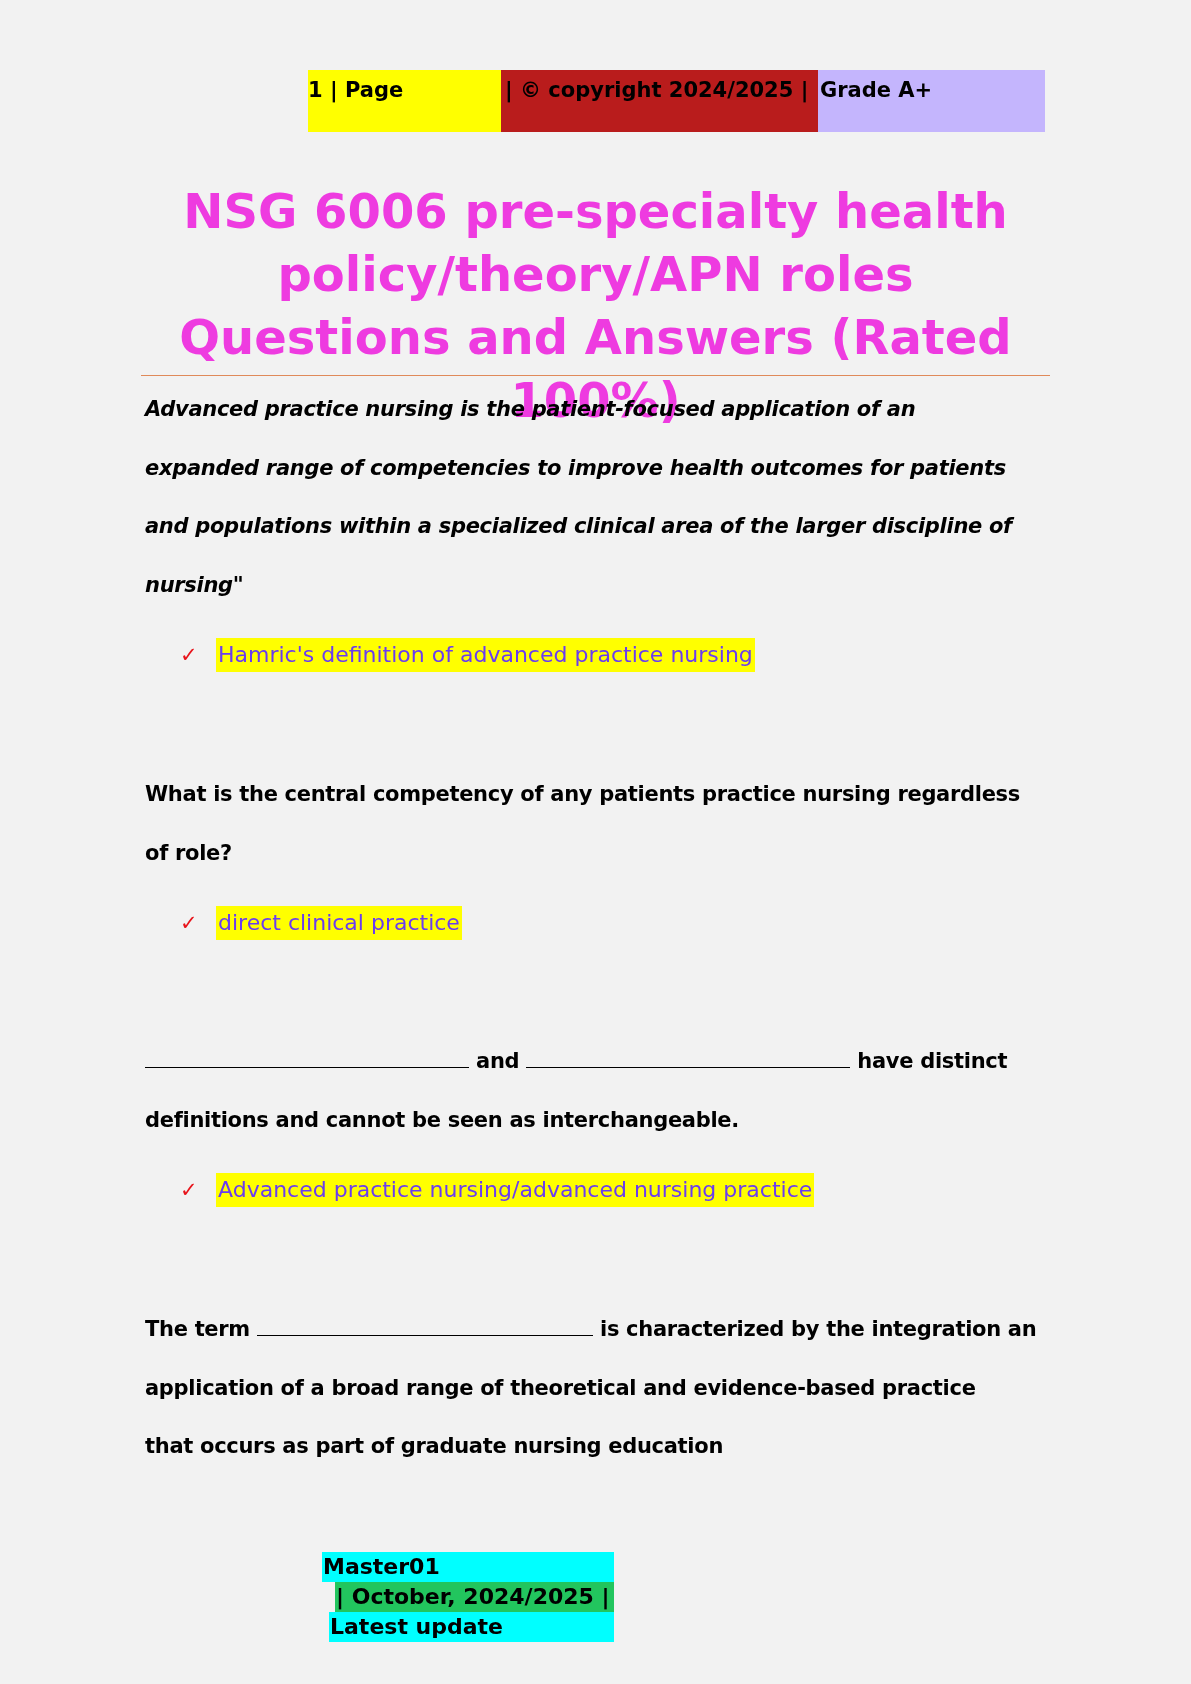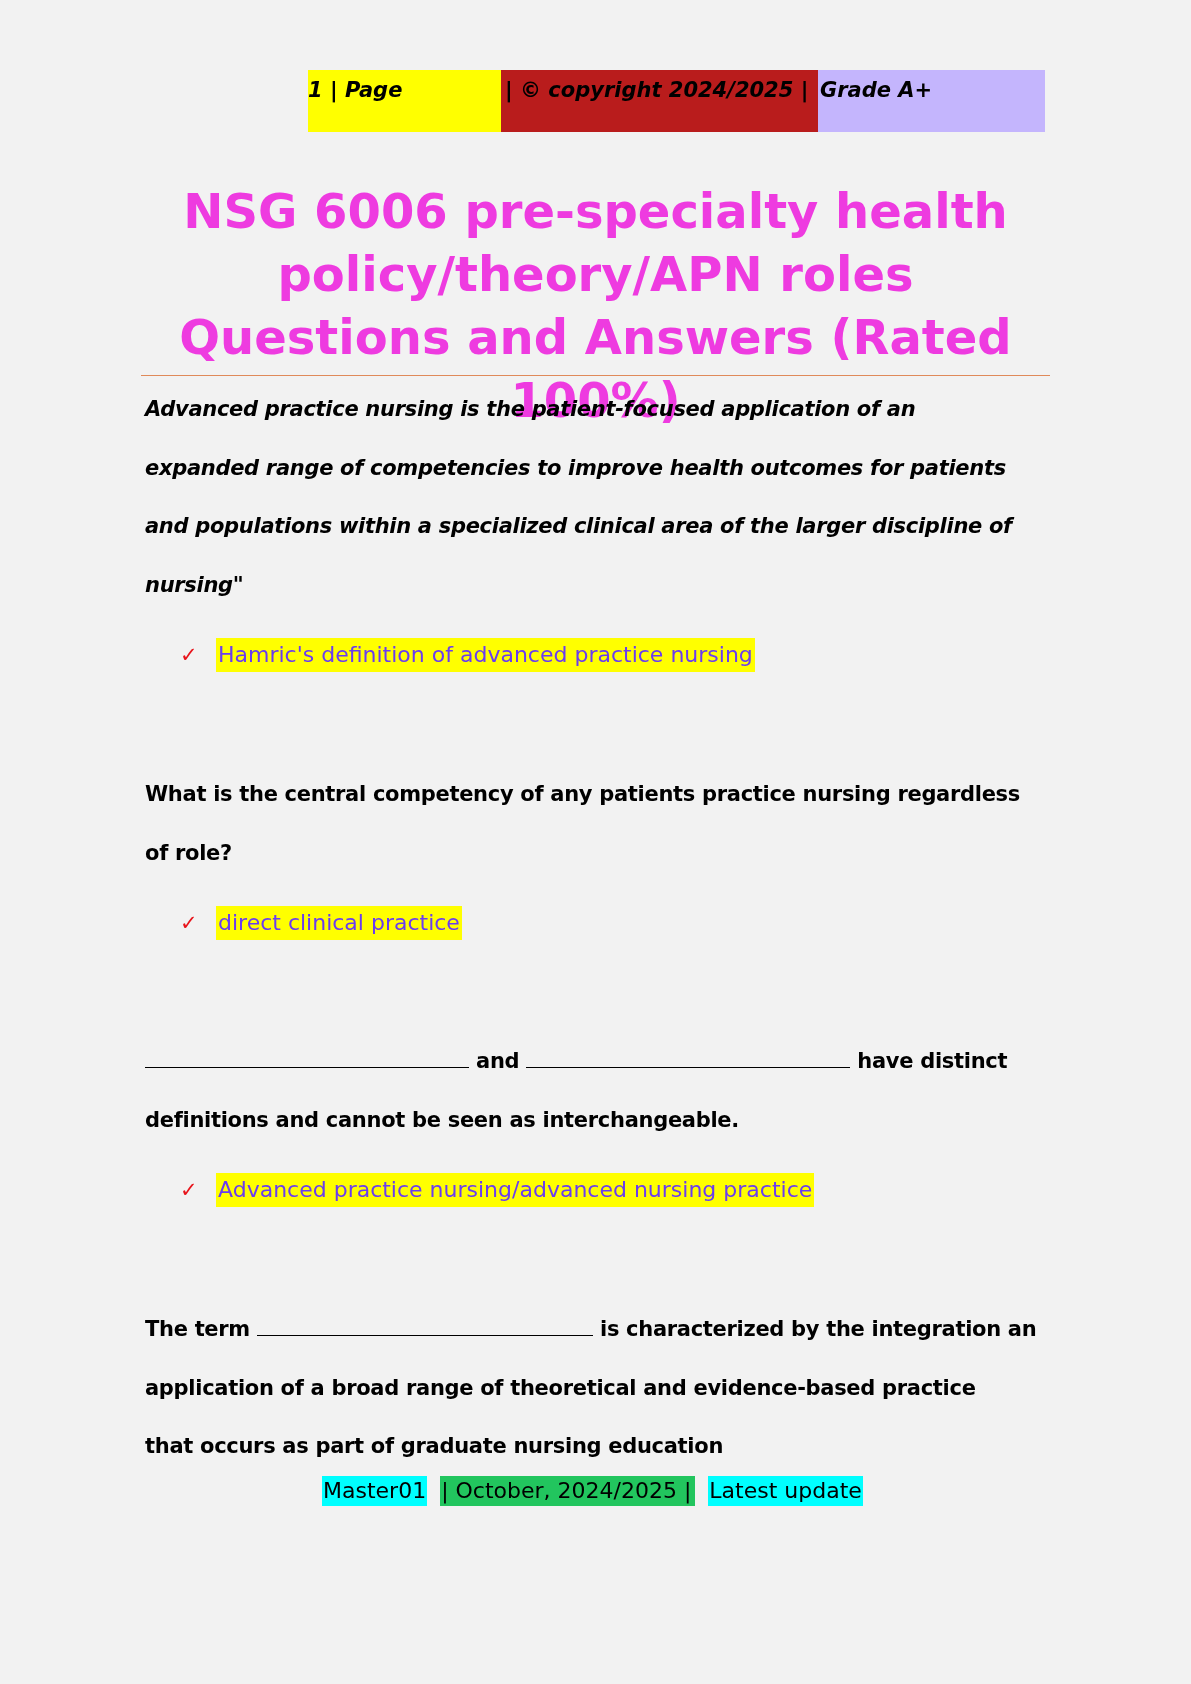--- a/index.html
+++ b/index.html
@@ -7,21 +7,20 @@
     width: 1191px; height: 1684px;
     background: #f2f2f2;
     position: relative;
     overflow: hidden;
     font-family: "DejaVu Sans", "Liberation Sans", sans-serif;
     color: #000;
   }
   .header {
     position: absolute; left: 308px; top: 70px; height: 80px;
     display: flex;
-    font-style: italic;
   }
   .header .cell {
     height: 62px; box-sizing: border-box;
     padding-top: 8px;
     font-size: 21px; font-weight: bold; letter-spacing: 0;
     white-space: nowrap;
   }
   .hdr-page { width: 193px; background: #ffff00; letter-spacing: 5px; }
   .hdr-copy { width: 317px; background: #b91c1c; padding-left: 4px; }
   .hdr-grade { width: 227px; background: #c4b5fd; padding-left: 2px; }
@@ -52,27 +51,27 @@
   }
   .answer .ans-text {
     background: #ffff00; color: #6a3df0;
     padding: 2px 2px; line-height: 30px;
   }
   .blank {
     display: inline-block; border-bottom: 1.5px solid #000;
     height: 18px; vertical-align: baseline;
   }
   .footer {
-    position: absolute; top: 1476px; left: 322px;
-    display: flex; font-size: 22px; font-weight: normal; line-height: 30px;
+    position: absolute; top: 1552px; left: 322px;
+    display: flex; font-size: 22px; font-weight: bold; line-height: 30px; flex-direction: column;
   }
   .footer span { display: inline-block; padding: 0 1px; }
   .ft-master { background: #00ffff; }
   .ft-date { background: #22c55e; margin-left: 13px; padding-right: 4px !important; }
-  .ft-latest { background: #00ffff; margin-left: 13px; }
+  .ft-latest { background: #00ffff; margin-left: 7px; }
 </style>
 </head>
 <body>
 
 <div class="header">
   <div class="cell hdr-page">1 | Page</div>
   <div class="cell hdr-copy">| © copyright 2024/2025 |</div>
   <div class="cell hdr-grade">Grade A+</div>
 </div>
 

